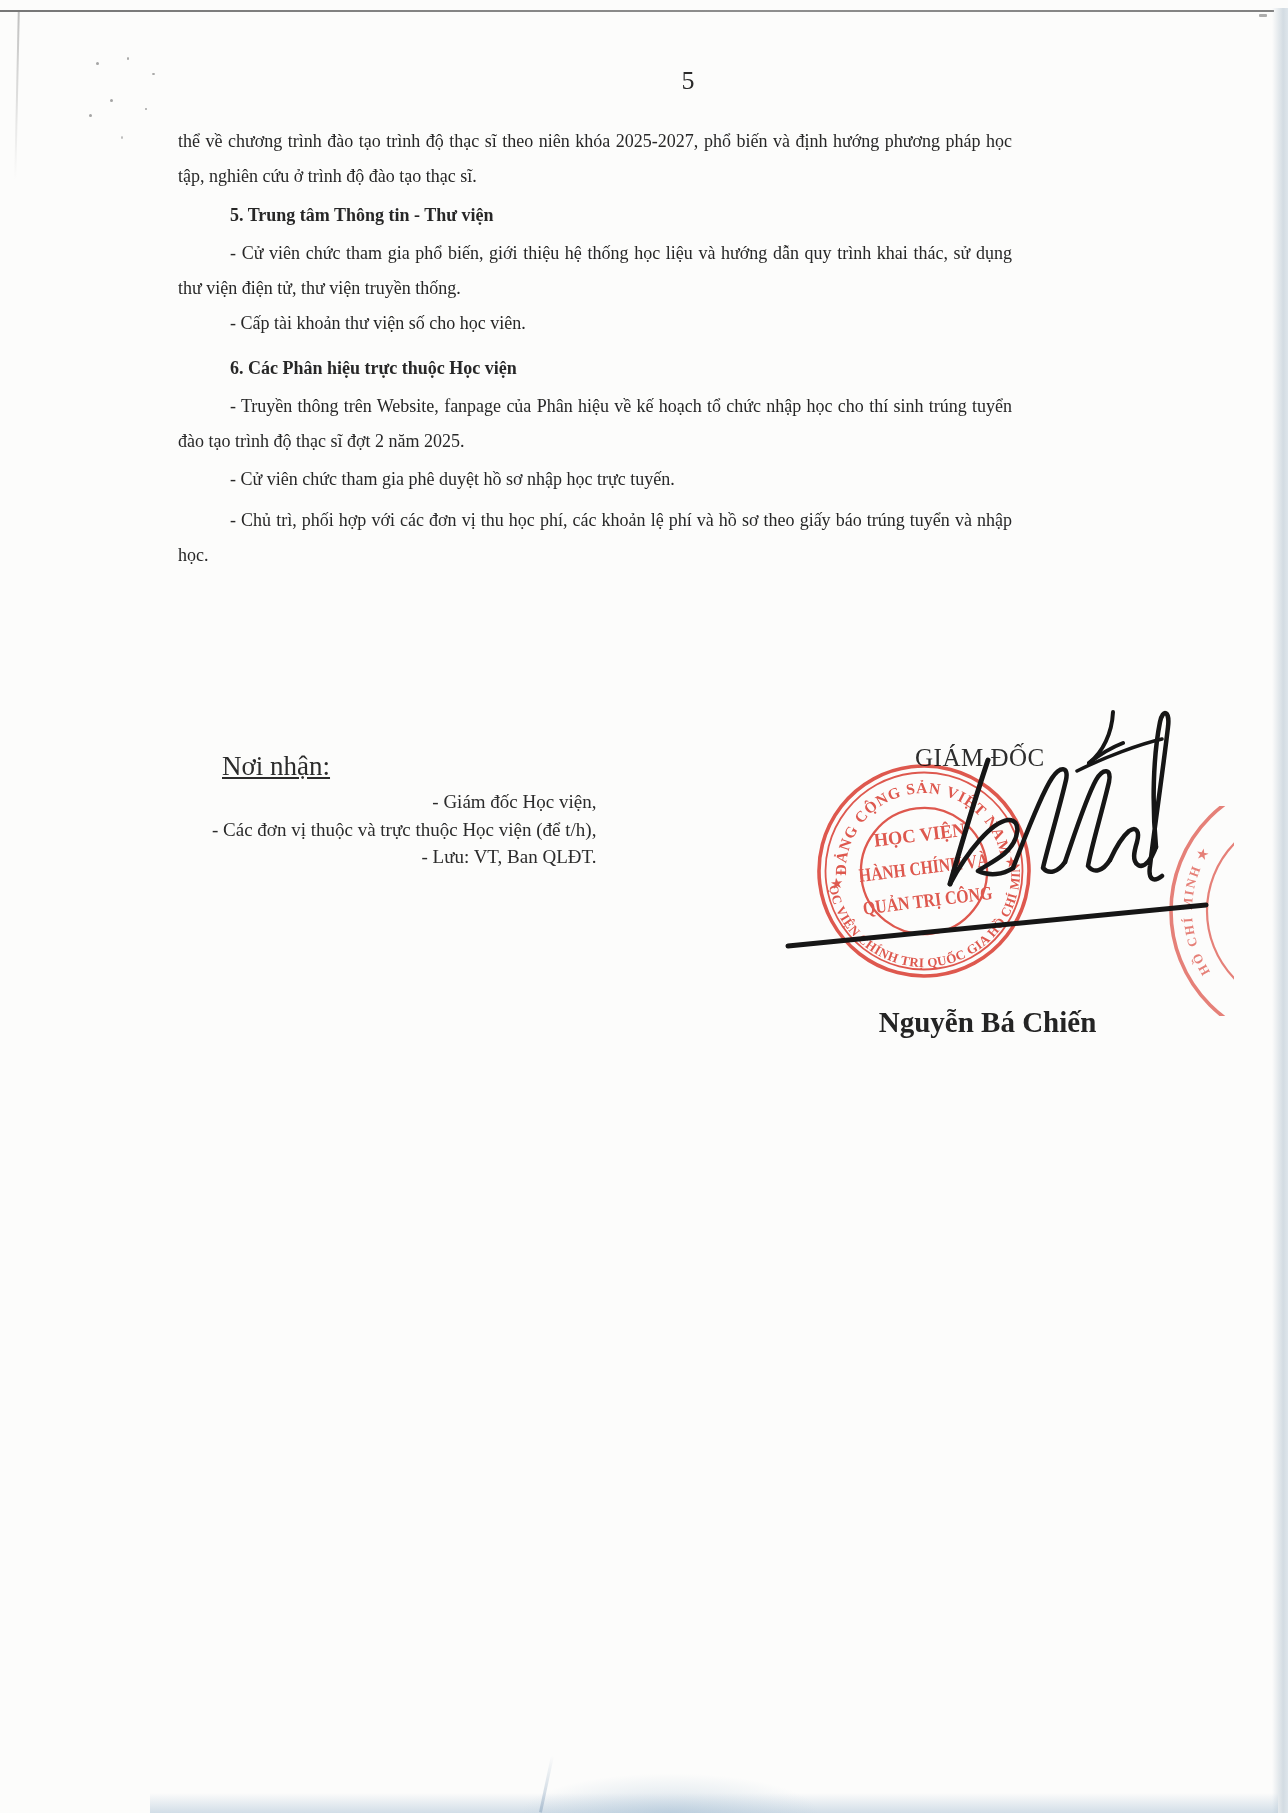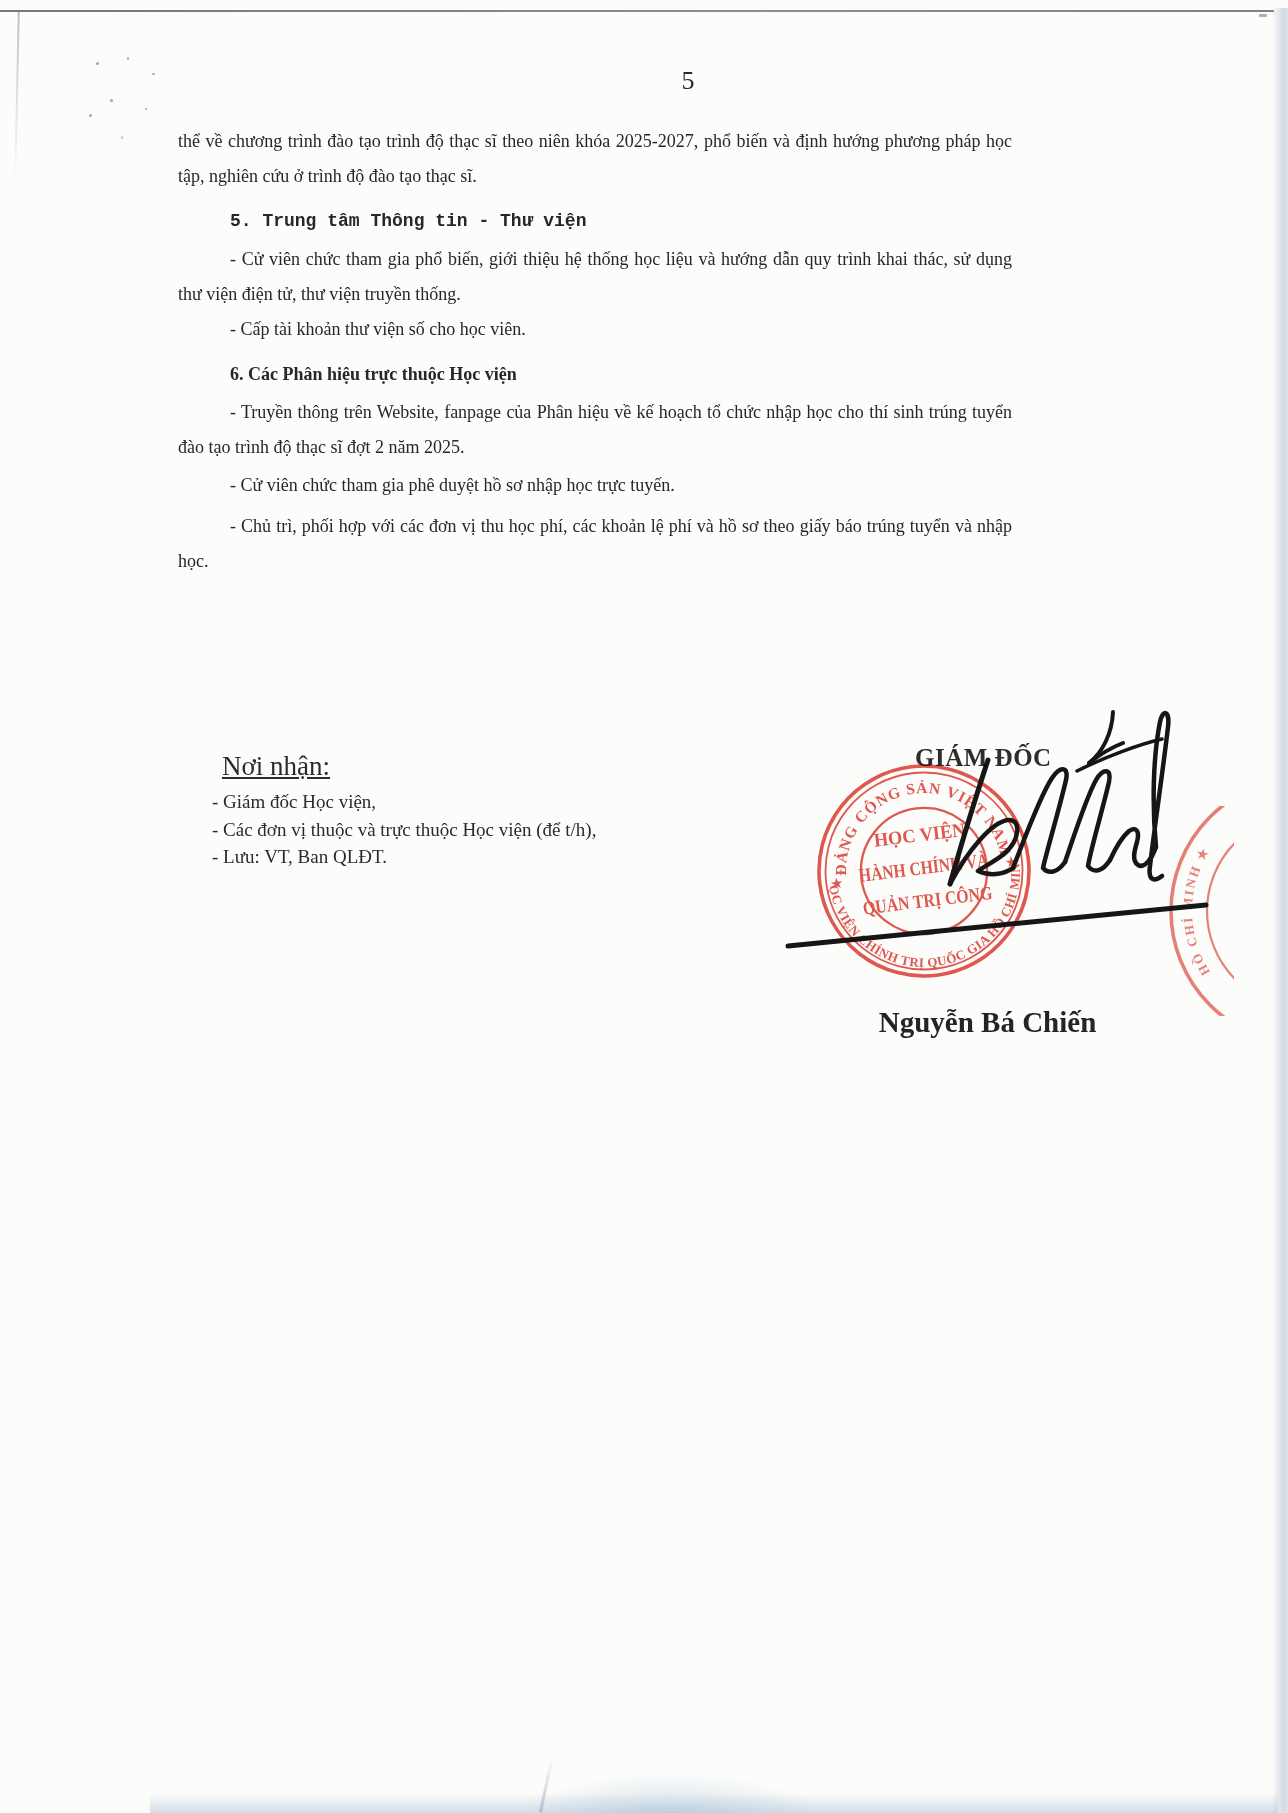--- a/index.html
+++ b/index.html
@@ -58,39 +58,39 @@
   }
   
   .content {
     position: absolute; left: 178px; top: 124px; width: 834px;
     font-size: 18px; line-height: 35px; text-align: justify;
     color: #272727;
   }
   .content p { text-indent: 52px; }
   .content p.no-indent { text-indent: 0; }
   .content .heading { font-weight: bold; text-align: left; }
-  .b1 { margin-top: 10px; font-family: Liberation Mono, monospace; }
+  .b1 { margin-top: 4px; }
   .b2 { margin-top: 3px; }
   .b3 { margin-top: 0; }
   .b4 { margin-top: 10px; }
   .b5 { margin-top: 3px; }
   .b6 { margin-top: 3px; }
   .b7 { margin-top: 6px; }
   .b8 { margin-top: 17px; }
   
   .recipients { position: absolute; left: 212px; top: 751px; color: #2b2b2b; }
   .recipients-label {
     font-size: 27px; text-decoration: underline; margin-bottom: 6px;
     margin-left: 10px;
   }
-  .recipients-item { font-size: 19px; line-height: 27.5px; }
+  .recipients-item { font-size: 19px; line-height: 27.5px; text-align: right; }
   
   .sig-title {
     position: absolute; left: 915px; top: 744px;
-    font-size: 25px; font-weight: bold; letter-spacing: .5px; color: #2d2d2d;
+    font-size: 25px; font-weight: normal; letter-spacing: .5px; color: #2d2d2d;
   }
   .signer-name {
     position: absolute; left: 860px; top: 1006px; width: 255px;
     text-align: center; font-size: 29px; font-weight: bold; color: #242424;
   }
   
   .overlay {
     position: absolute; left: 0; top: 0; width: 1288px; height: 1813px;
     mix-blend-mode: multiply; pointer-events: none;
   }

